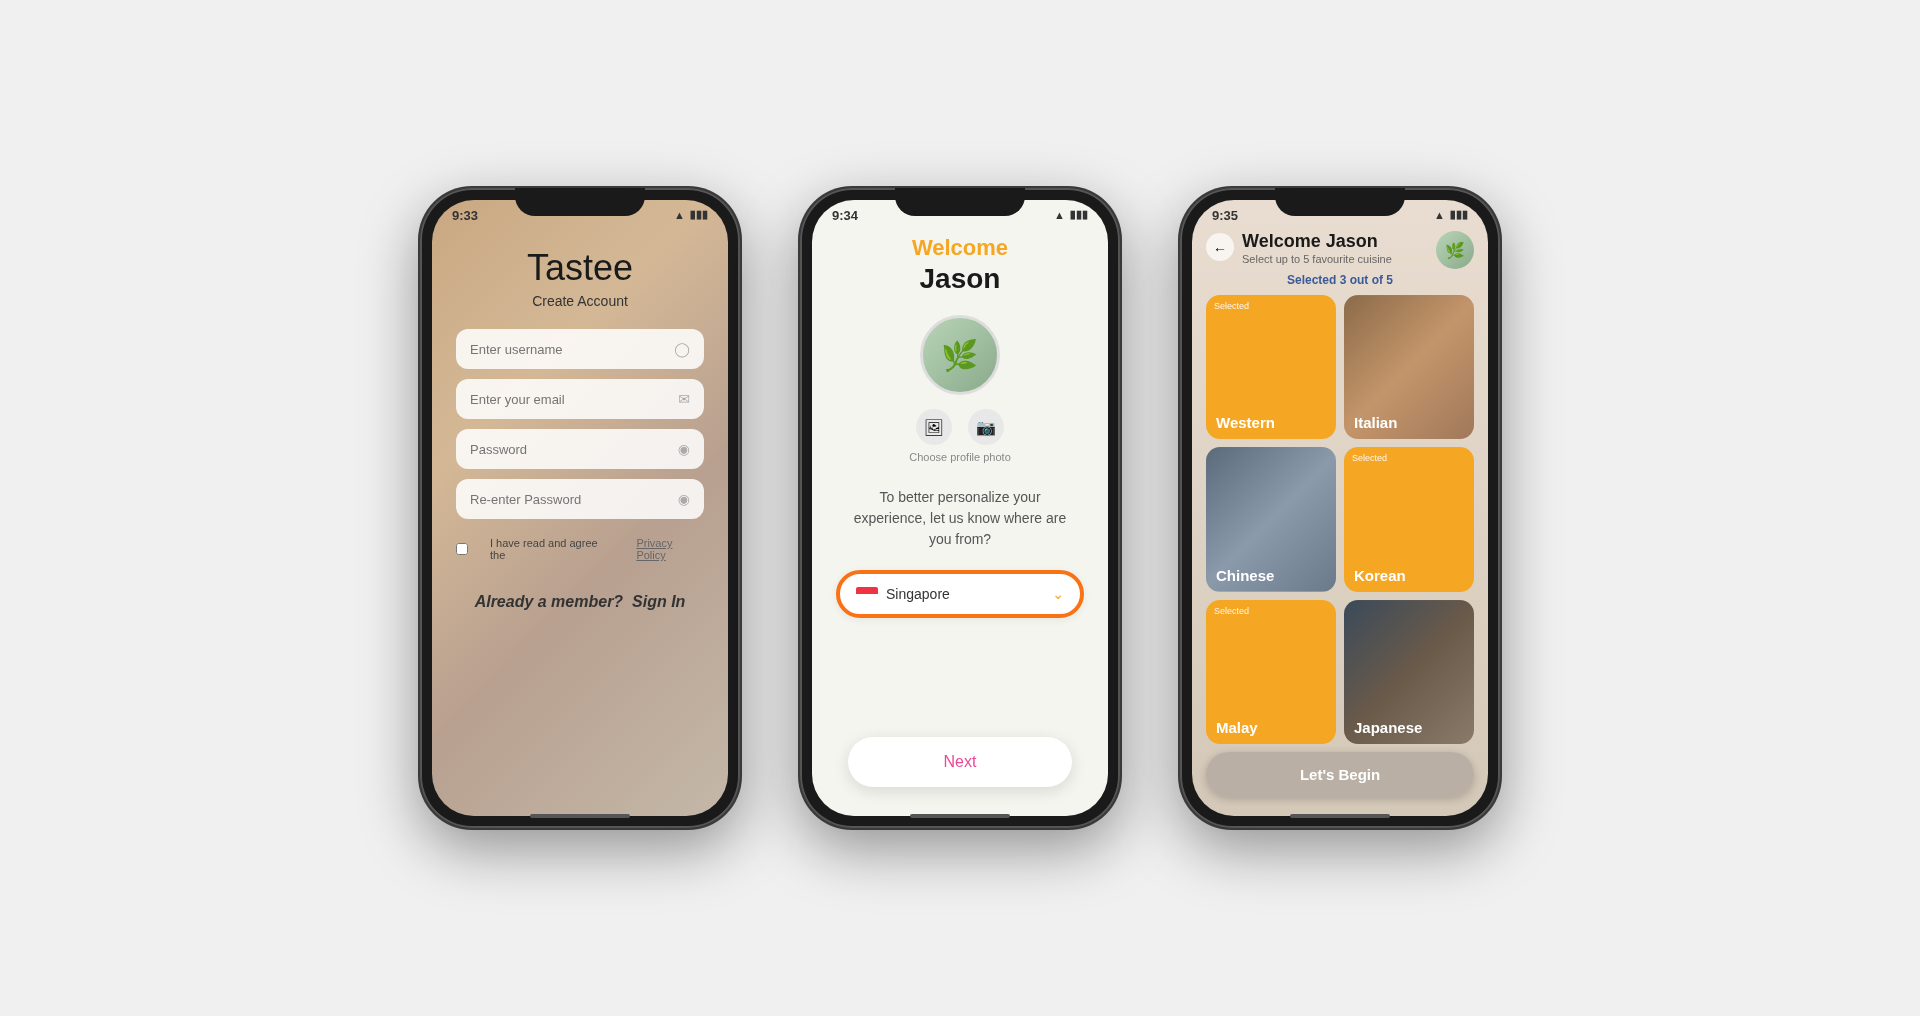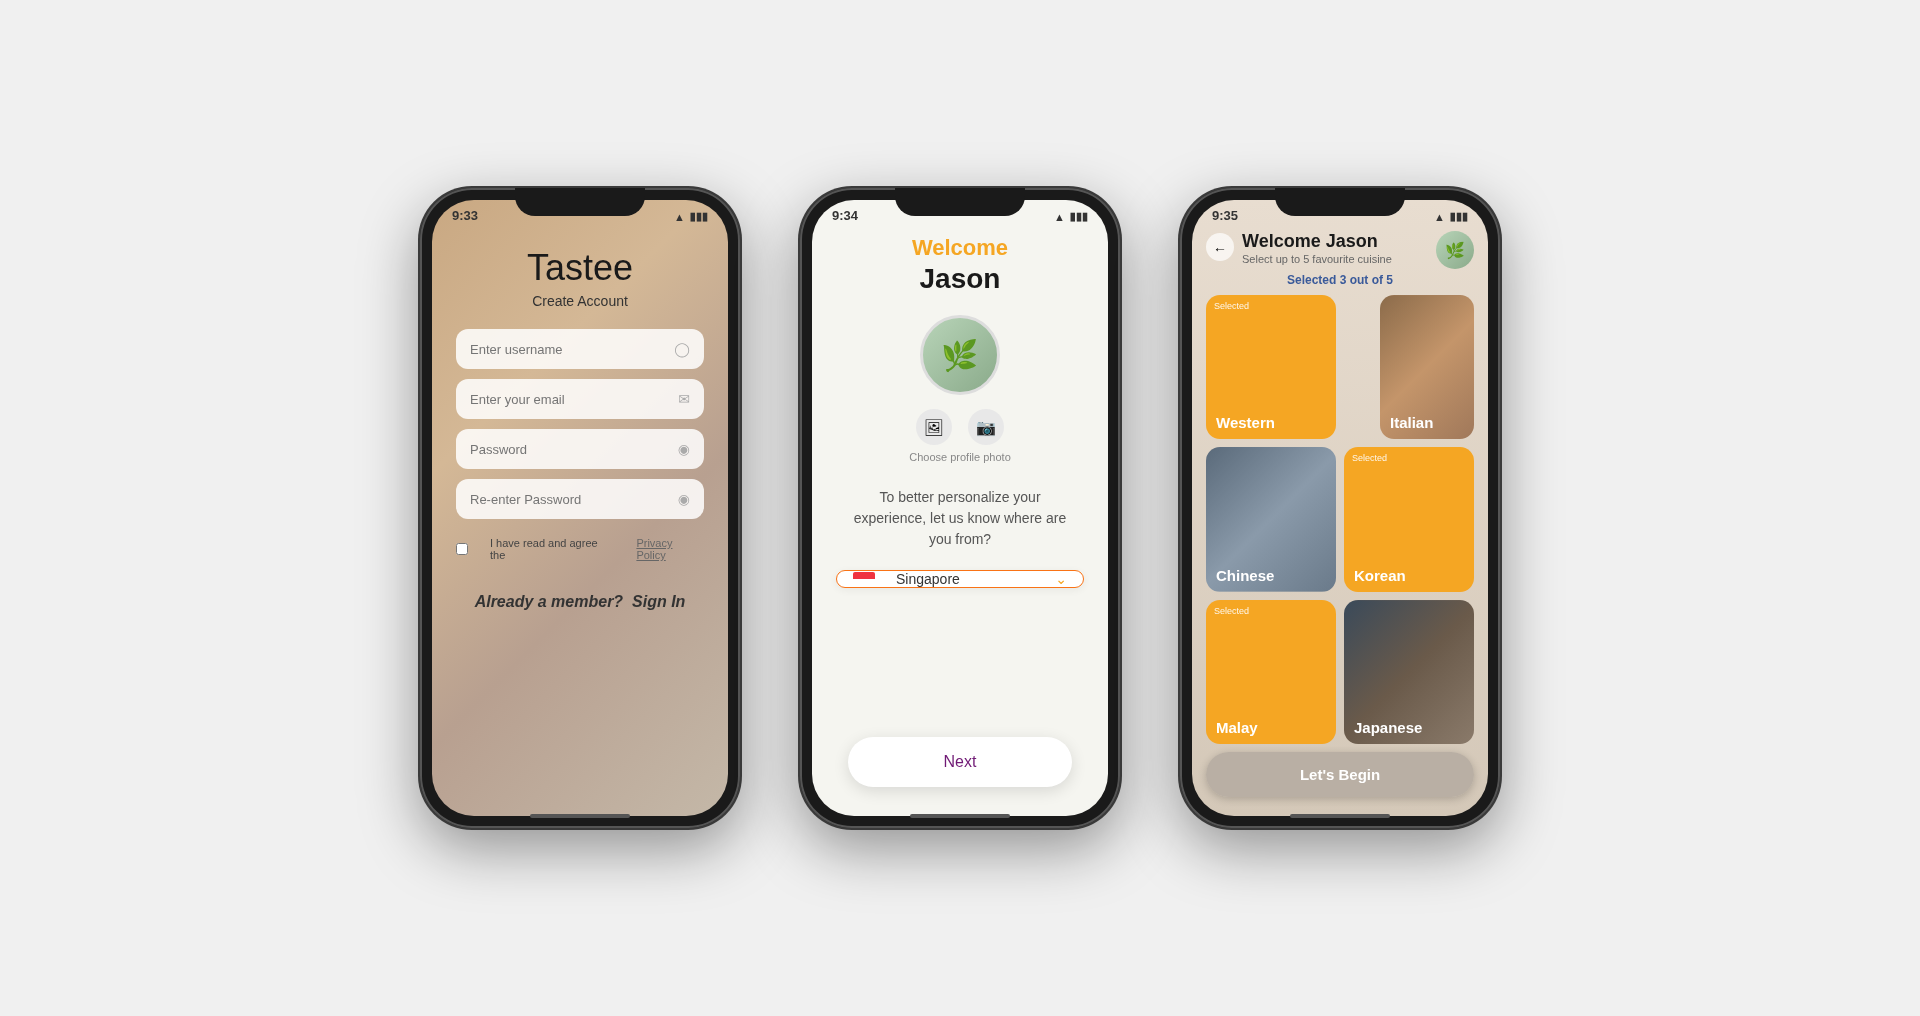--- a/index.html
+++ b/index.html
@@ -70,21 +70,21 @@
       bottom: 12px;
       border-radius: 42px;
       overflow: hidden;
       background: white;
     }
 
     
     .status-bar {
       display: flex;
       justify-content: space-between;
-      align-items: flex-end;
+      align-items: flex-start;
       padding: 8px 20px 4px;
       font-size: 11px;
       font-weight: 600;
       position: relative;
       z-index: 10;
     }
     .status-bar .time { font-weight: 700; font-size: 13px; }
     .status-icons { display: flex; align-items: center; gap: 5px; }
 
     
@@ -246,25 +246,25 @@
       text-align: center;
       line-height: 1.5;
       margin-bottom: 20px;
       padding: 0 10px;
     }
 
     .country-dropdown {
       width: 100%;
       background: white;
       border-radius: 24px;
-      padding: 0 16px;
-      display: flex;
-      align-items: center;
-      gap: 21px;
-      border: 1px solid #f97316;
+      padding: 12px 16px;
+      display: flex;
+      align-items: center;
+      gap: 8px;
+      border: 4px solid #f97316;
       box-shadow: 0 2px 8px rgba(0,0,0,0.06);
       cursor: pointer;
       margin-bottom: auto;
     }
 
     .flag-sg {
       width: 22px;
       height: 15px;
       background: linear-gradient(180deg, #EF3340 50%, white 50%);
       border-radius: 2px;
@@ -281,21 +281,21 @@
 
     .chevron-down { color: #f5a623; font-size: 14px; }
 
     .next-btn {
       width: 90%;
       background: white;
       border: none;
       border-radius: 28px;
       padding: 16px;
       font-size: 16px;
-      color: #701a75;
+      color: #ec4899;
       font-weight: 500;
       cursor: pointer;
       box-shadow: 0 4px 16px rgba(0,0,0,0.12);
       font-family: inherit;
       margin-top: 20px;
     }
 
     
     .phone3 .phone-screen {
       background: #e8ddd0;
@@ -393,21 +393,20 @@
       top: 6px;
       left: 8px;
       font-size: 9px;
       color: rgba(255,255,255,0.9);
       font-weight: 500;
     }
 
     
     .food-italian {
       background: linear-gradient(135deg, #8b6b4a, #c4956a, #a0785a);
-      margin-left: 36px;
     }
     .food-chinese {
       background: linear-gradient(135deg, #5a6a7a, #8a9aaa, #6a7a8a);
     }
     .food-japanese {
       background: linear-gradient(135deg, #3a4a5a, #6a5a4a, #8a7a6a);
     }
 
     .lets-begin-btn {
       background: rgba(180,170,160,0.85);

